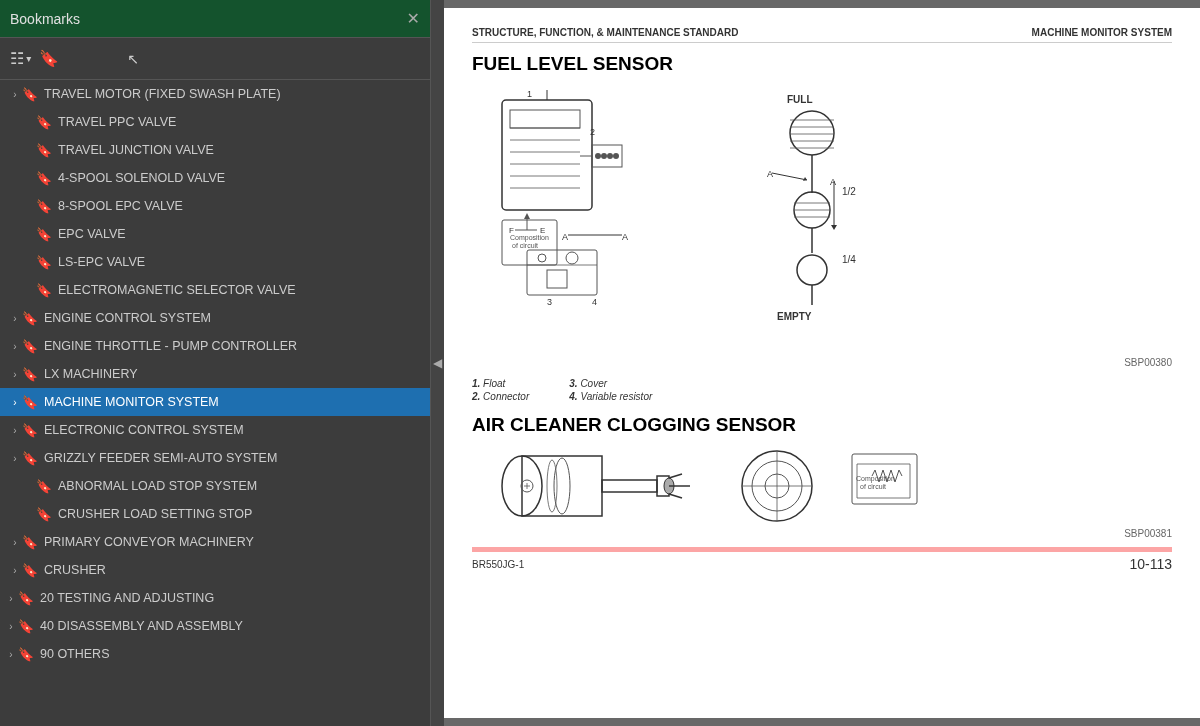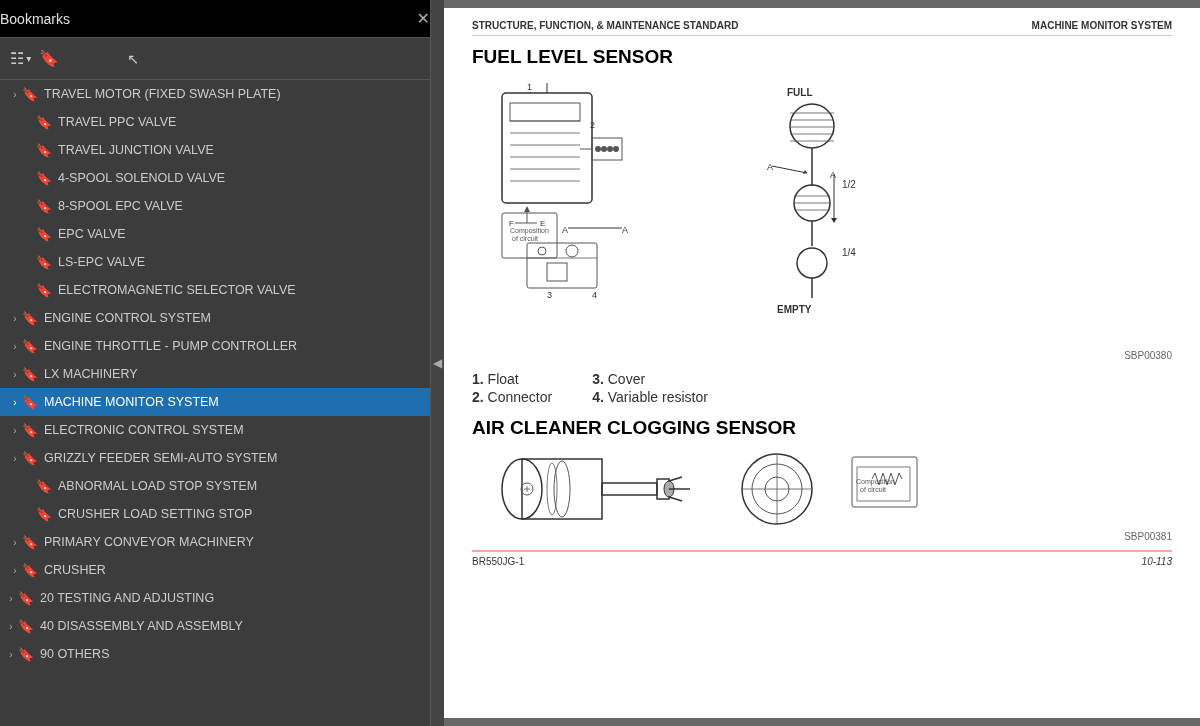--- a/index.html
+++ b/index.html
@@ -12,22 +12,22 @@
       background: #3c3c3c;
       display: flex;
       flex-direction: column;
       flex-shrink: 0;
     }
 
     .bookmarks-header {
       display: flex;
       align-items: center;
       justify-content: space-between;
-      padding: 8px 0;
-      background: #000000;
+      padding: 8px 10px;
+      background: #14532d;
       border-bottom: 1px solid #555;
       height: 38px;
     }
 
     .bookmarks-title {
       color: #e0e0e0;
       font-size: 14px;
       font-weight: normal;
     }
 
@@ -126,21 +126,21 @@
       display: flex;
       align-items: center;
       justify-content: center;
       overflow: hidden;
     }
 
     .document-page {
       background: #fff;
       width: 784px;
       height: 710px;
-      padding: 12px 28px;
+      padding: 19px 28px;
       overflow: hidden;
       position: relative;
     }
 
     .doc-header {
       display: flex;
       justify-content: space-between;
       align-items: center;
       border-bottom: 1px solid #ccc;
       padding-bottom: 4px;
@@ -161,47 +161,47 @@
 
     .section-title {
       font-size: 19px;
       font-weight: bold;
       color: #000;
       margin-bottom: 10px;
       margin-top: 8px;
     }
 
     .legend {
-      font-size: 14px;
+      font-size: 10px;
       color: #333;
       margin-top: 6px;
+      font-style: italic;
     }
 
     .legend-item {
       margin-bottom: 2px;
     }
 
     .doc-footer {
       display: flex;
       justify-content: space-between;
       align-items: center;
-      border-top: 2px solid #fca5a5;
+      border-top: 5px solid #fca5a5;
       padding-top: 4px;
       margin-top: 8px;
     }
 
     .doc-footer-left {
       font-size: 10px;
       color: #333;
     }
 
     .doc-footer-right {
-      font-size: 10px;
+      font-size: 14px;
       color: #333;
-      font-style: italic;
     }
 
     
     .fuel-diagram {
       display: flex;
       gap: 20px;
       align-items: flex-start;
       margin-bottom: 12px;
     }
 

